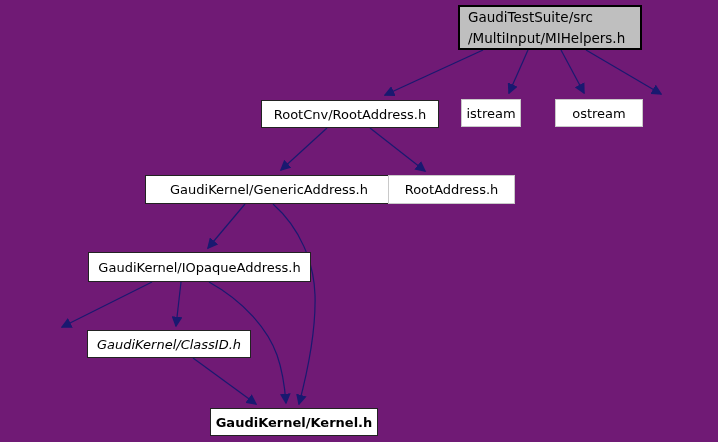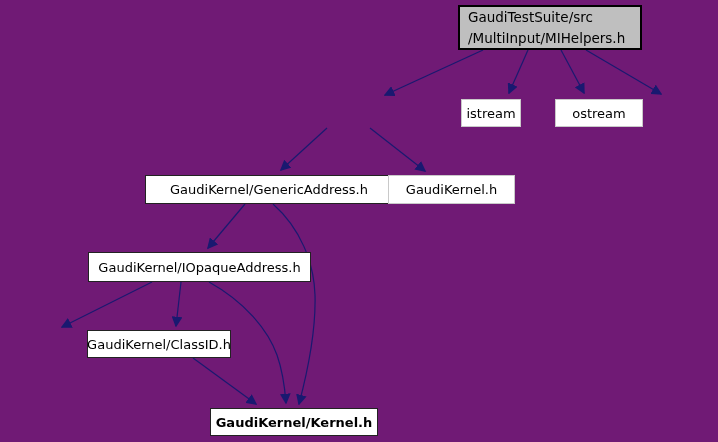--- a/index.html
+++ b/index.html
@@ -72,30 +72,31 @@
     <path class="edge" d="M273,204 C300,228 314,262 315,295 C316,330 308,370 299,404" marker-end="url(#arrow)"></path>
     <path class="edge" d="M152,282 L62,327" marker-end="url(#arrow)"></path>
     <path class="edge" d="M181,282 L176,326" marker-end="url(#arrow)"></path>
     <path class="edge" d="M209,282 C245,302 268,330 277,355 C283,372 285,390 286,403" marker-end="url(#arrow)"></path>
     <path class="edge" d="M193,358 L256,404" marker-end="url(#arrow)"></path>
   </svg>
 
   <div class="node main" style="left:458px; top:5px; width:184px; height:45px;">GaudiTestSuite/src
 /MultiInput/MIHelpers.h</div>
 
+  <div class="node" style="left:261px; top:100px; width:178px; height:28px;">RootCnv/RootAddress.h</div>
 
   <div class="node external" style="left:461px; top:99px; width:60px; height:28px;">istream</div>
 
   <div class="node external" style="left:555px; top:99px; width:88px; height:28px;">ostream</div>
 
 
   <div class="node" style="left:145px; top:175px; width:248px; height:29px;">GaudiKernel/GenericAddress.h</div>
 
-  <div class="node external" style="left:388px; top:175px; width:127px; height:29px;">GaudiKernel.h</div>
+  <div class="node external" style="left:388px; top:175px; width:127px; height:29px;">RootAddress.h</div>
 
   <div class="node" style="left:88px; top:252px; width:223px; height:30px;text-align:center;">GaudiKernel/IOpaqueAddress.h</div>
 
 
-  <div class="node" style="left:87px; top:330px; width:144px; height:28px;">GaudiKernel/ClassID.h</div>
+  <div class="node" style="left:87px; top:330px; width:164px; height:28px;font-style:italic;">GaudiKernel/ClassID.h</div>
 
   <div class="node" style="left:210px; top:408px; width:168px; height:28px;font-weight:bold;">GaudiKernel/Kernel.h</div>
 
 </div>
 
 </body></html>

